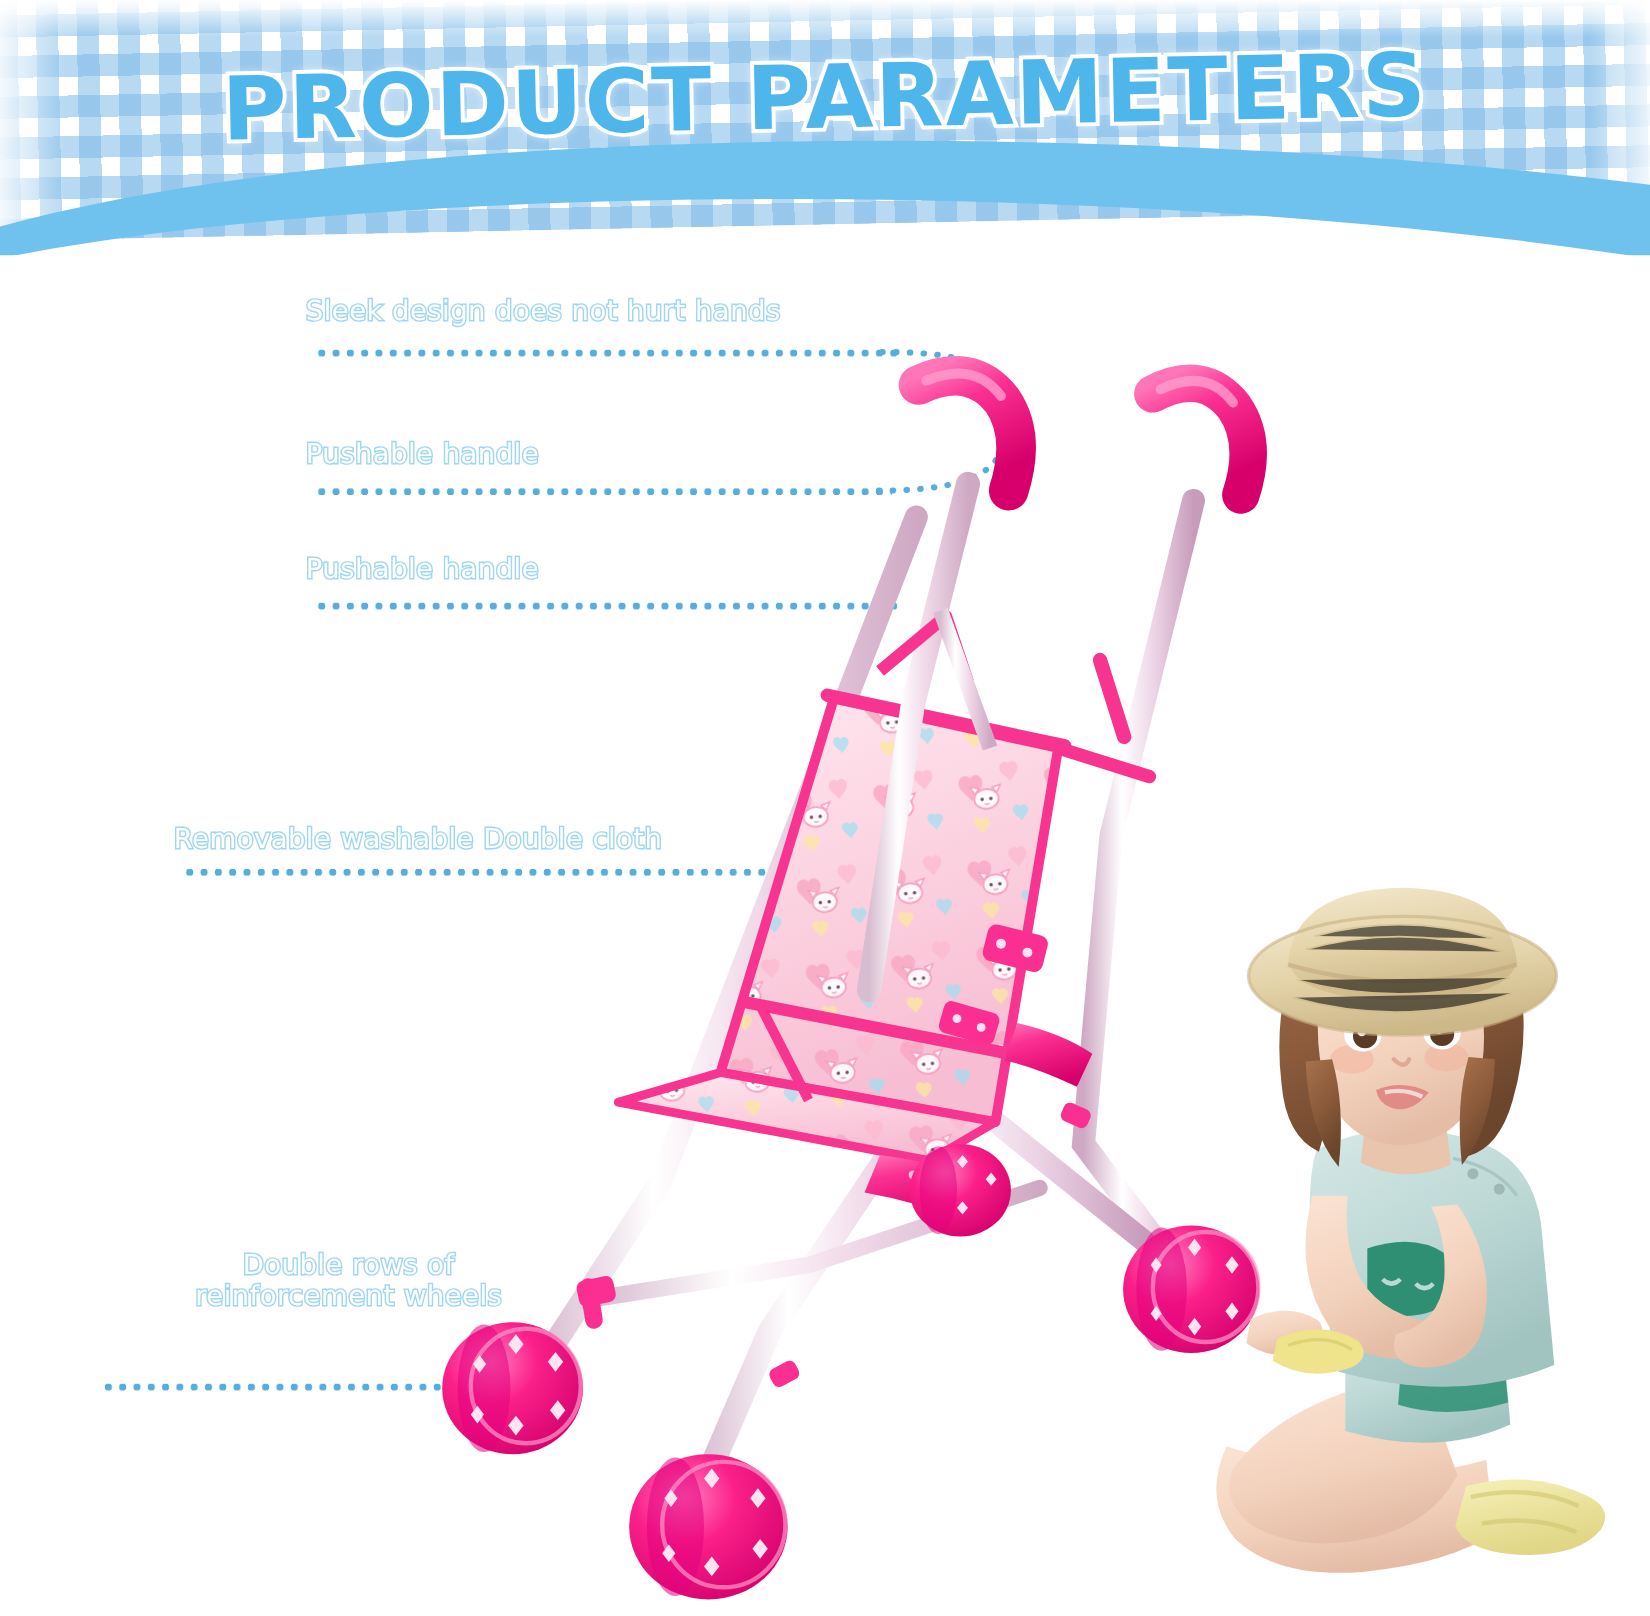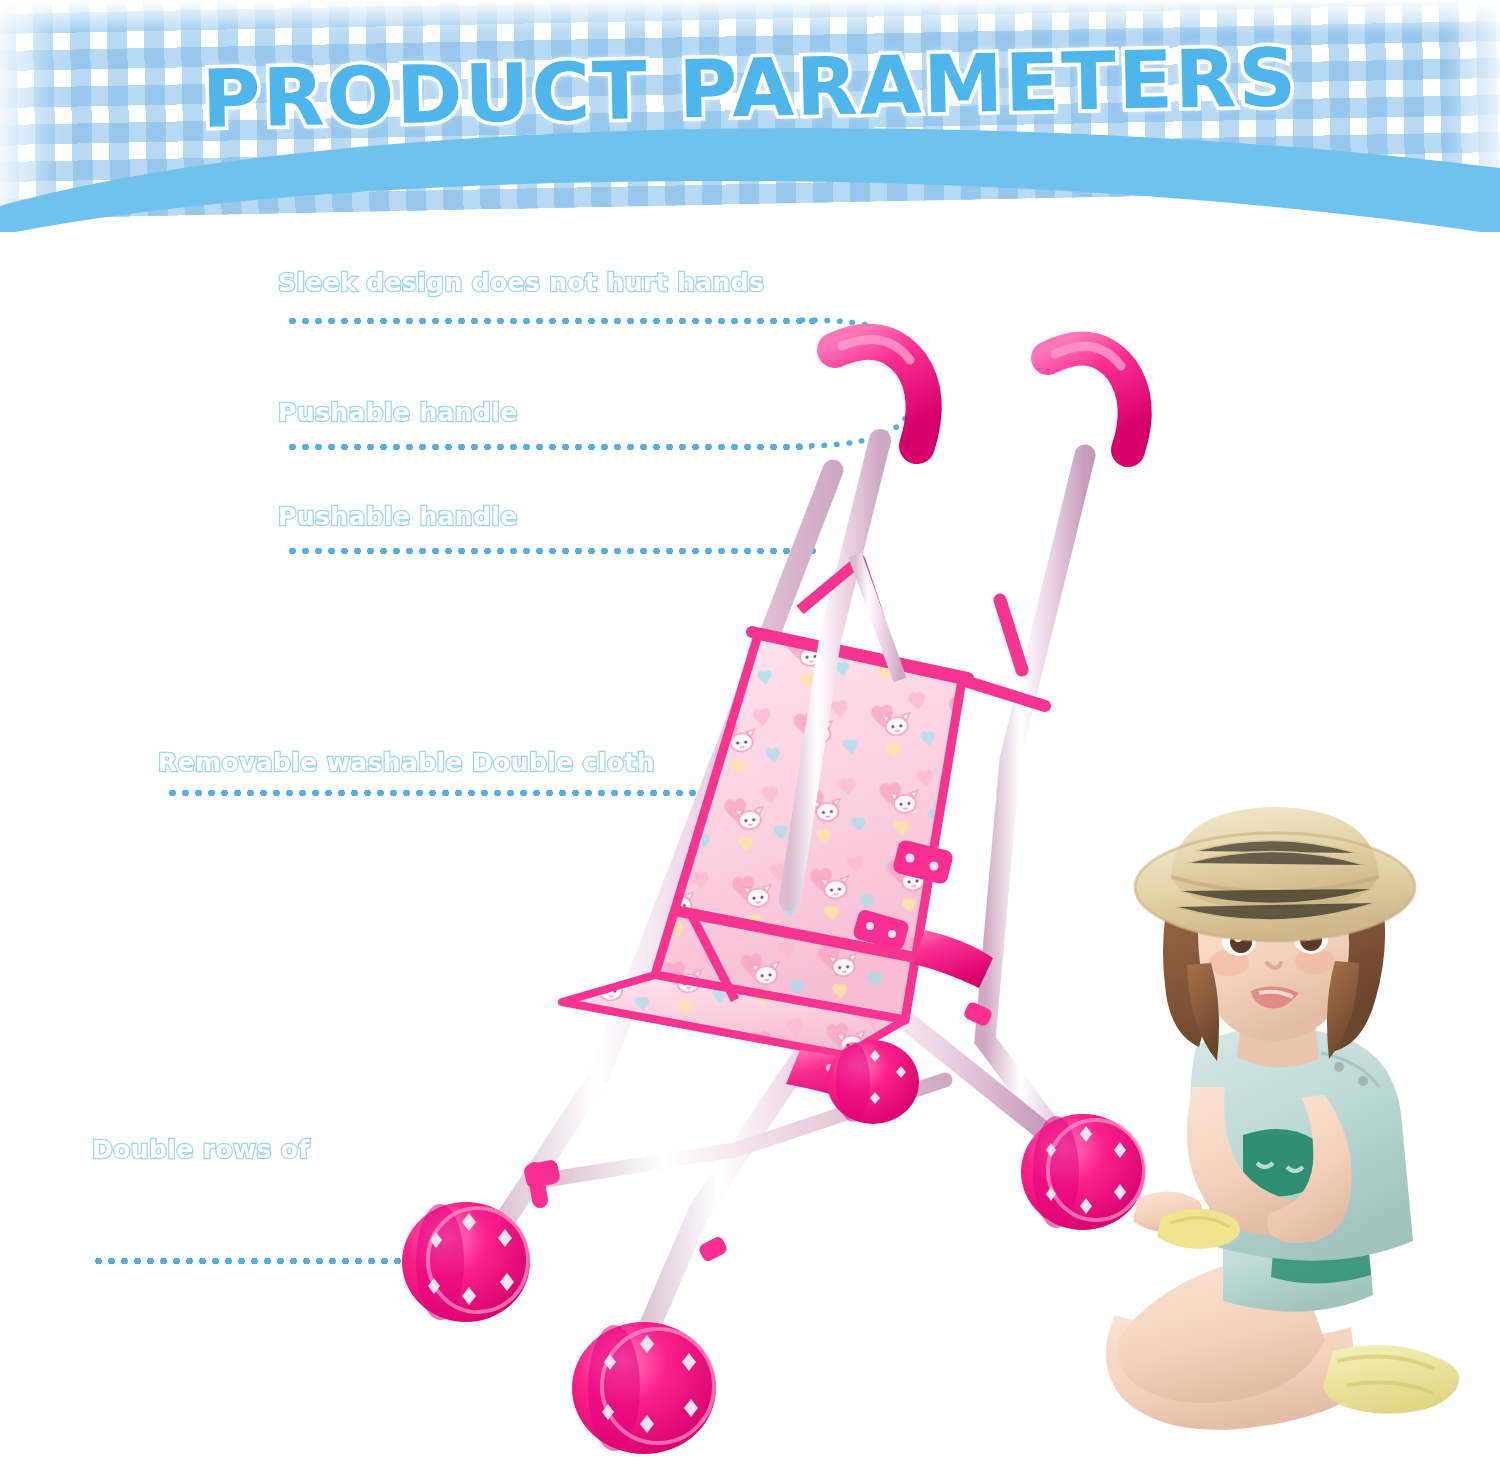--- a/index.html
+++ b/index.html
@@ -27,21 +27,21 @@
   #banner-title{position:absolute;left:0;top:34px;width:1500px;height:110px;
      text-align:center;line-height:110px;
      font-size:80px;font-weight:bold;letter-spacing:2px;
      color:#4fb6ec;
      transform:rotate(-1.15deg);
      -webkit-text-stroke:7px #ffffff;paint-order:stroke fill;
      text-shadow:0 0 4px #fff,0 0 10px #fff;
      white-space:nowrap;}
 
   
-  .callout{position:absolute;font-size:25px;font-weight:bold;
+  .callout{position:absolute;font-size:25px;font-weight:normal;
      color:#ffffff;letter-spacing:.4px;white-space:nowrap;
      -webkit-text-stroke:2.6px #9fd6f0;paint-order:stroke fill;}
   .callout.two-line{white-space:normal;line-height:1.12;}
 
   
   .dots{position:absolute;height:6px;
      background-image:radial-gradient(circle,#55aedd 45%,rgba(85,174,221,0) 50%);
      background-size:13px 6px;background-repeat:repeat-x;}
   svg.curve{position:absolute;overflow:visible;}
 
@@ -82,22 +82,23 @@
 <div class="dots" style="left:92px;top:1258px;width:330px;"></div>
 
 <div class="callout" style="left:278px;top:268px;">Sleek design does not hurt hands</div>
 
 <div class="callout" style="left:278px;top:398px;">Pushable handle</div>
 
 <div class="callout" style="left:278px;top:502px;">Pushable handle</div>
 
 <div class="callout" style="left:158px;top:748px;">Removable washable Double cloth</div>
 
-<div class="callout two-line" style="left:92px;top:1136px;width:450px;">
+<div class="callout two-line" style="left:92px;top:1136px;width:450px;text-align:center;">
   <span>Double rows of</span><br>
+  <span>reinforcement wheels</span>
 </div>
 
 <svg id="stroller" viewBox="0 0 1500 1469">
   <defs>
     <linearGradient id="tube" x1="0" y1="0" x2="1" y2="0">
       <stop offset="0%" stop-color="#d8bcd0"></stop>
       <stop offset="30%" stop-color="#ffffff"></stop>
       <stop offset="55%" stop-color="#f2dcea"></stop>
       <stop offset="100%" stop-color="#cfa9c4"></stop>
     </linearGradient>

